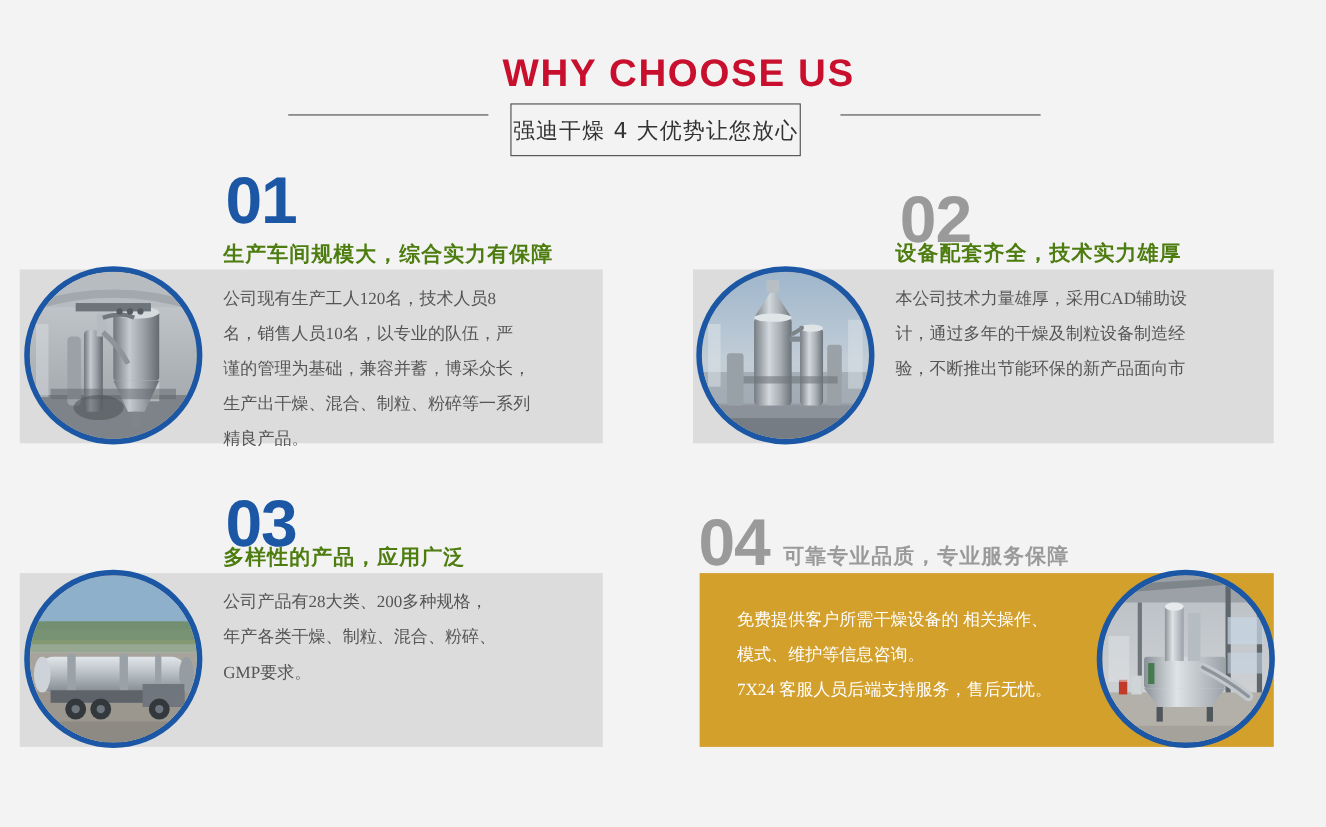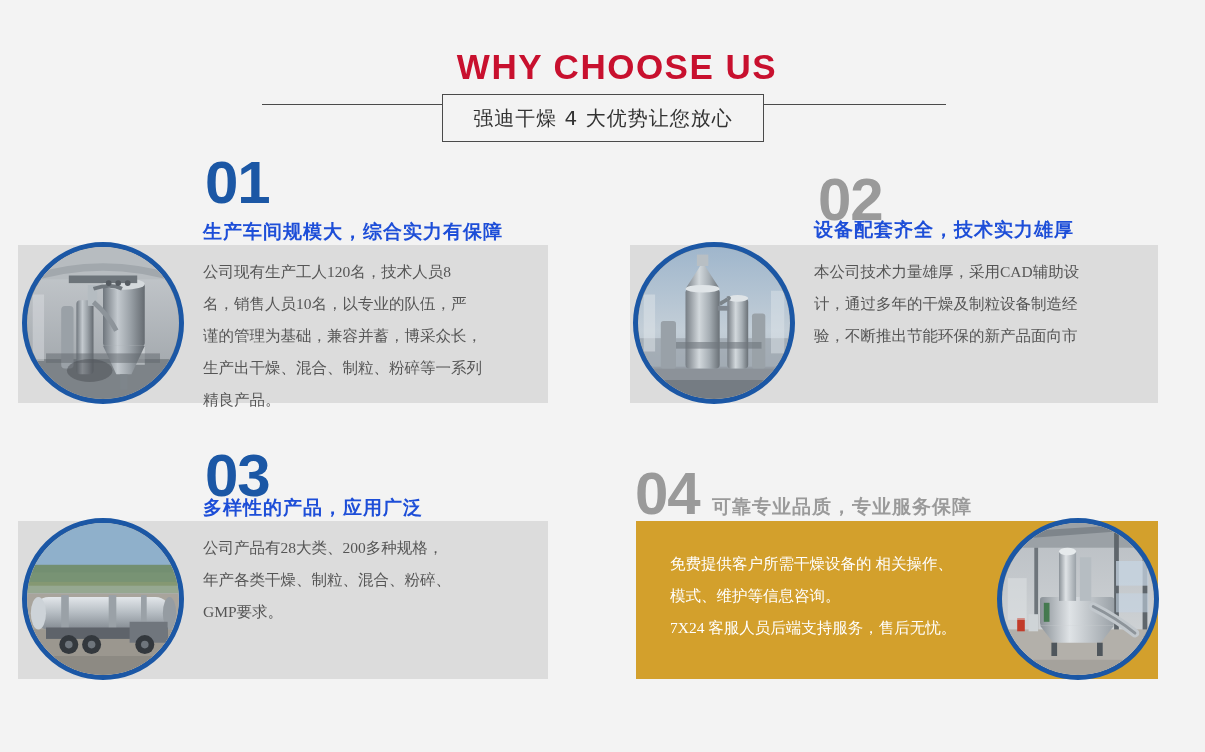--- a/index.html
+++ b/index.html
@@ -42,22 +42,22 @@
     position: absolute;
     top: 104px;
     height: 1px;
     background: #4a4a4a;
   }
   #rule-left  { left: 262px; width: 182px; }
   #rule-right { left: 764px; width: 182px; }
 
   #subtitle-box {
     position: absolute;
-    left: 442px; top: 94px;
-    width: 322px; height: 48px;
+    left: 464px; top: 94px;
+    width: 264px; height: 48px;
     border: 1px solid #4a4a4a;
     background: #f3f3f3;
     display: flex;
     align-items: center;
     justify-content: center;
   }
   #subtitle-text {
     font-size: 20px;
     color: #333333;
     letter-spacing: 1px;
@@ -85,21 +85,21 @@
   .sec-heading {
     position: absolute;
     font-size: 19px;
     font-weight: bold;
     letter-spacing: 1px;
     line-height: 24px;
     white-space: nowrap;
     font-family: "DejaVu Sans", sans-serif;
     z-index: 3;
   }
-  .head-gold { color: #1d4ed8; }
+  .head-gold { color: #4d7c0f; }
   .head-gray { color: #9a9a9a; }
 
   .card {
     position: absolute;
     background: #dcdcdc;
   }
   .card-gold { background: #d3a02c; }
 
   .body-text {
     position: absolute;

